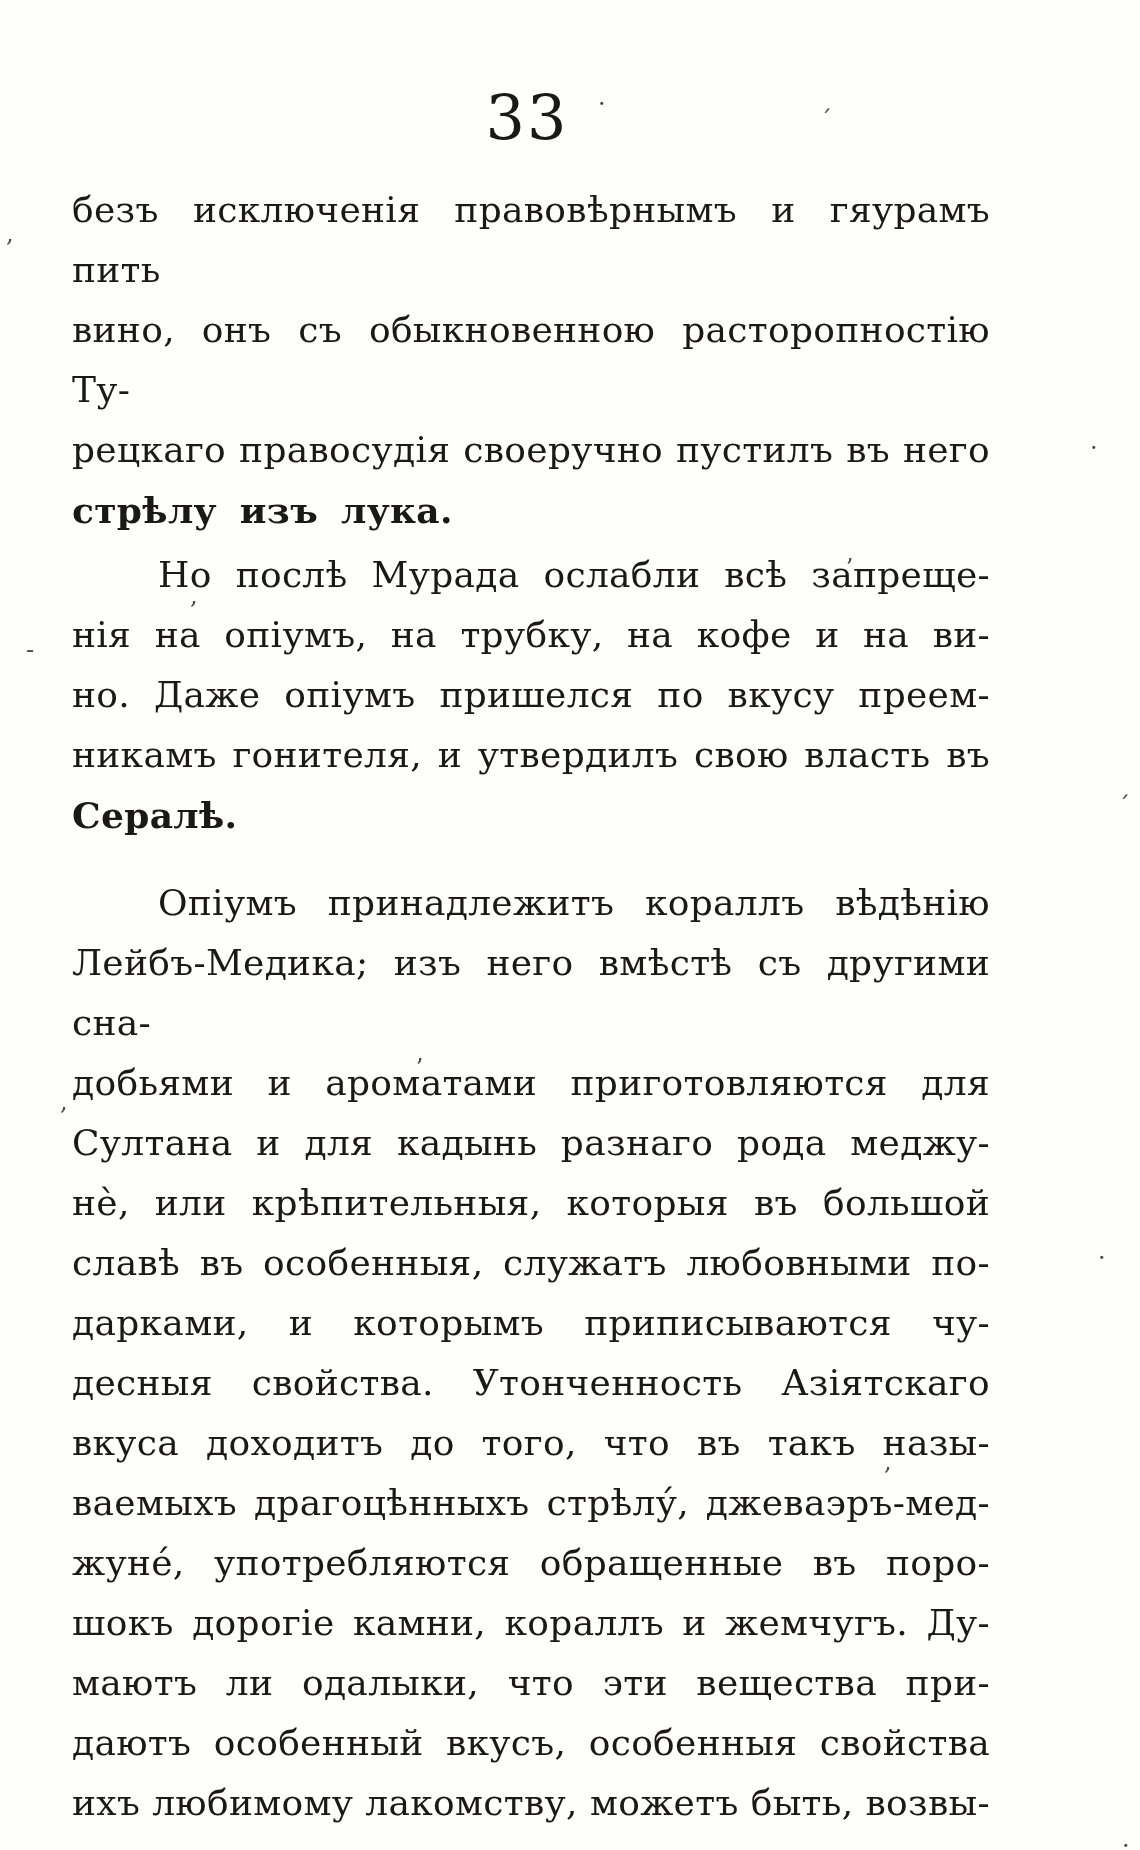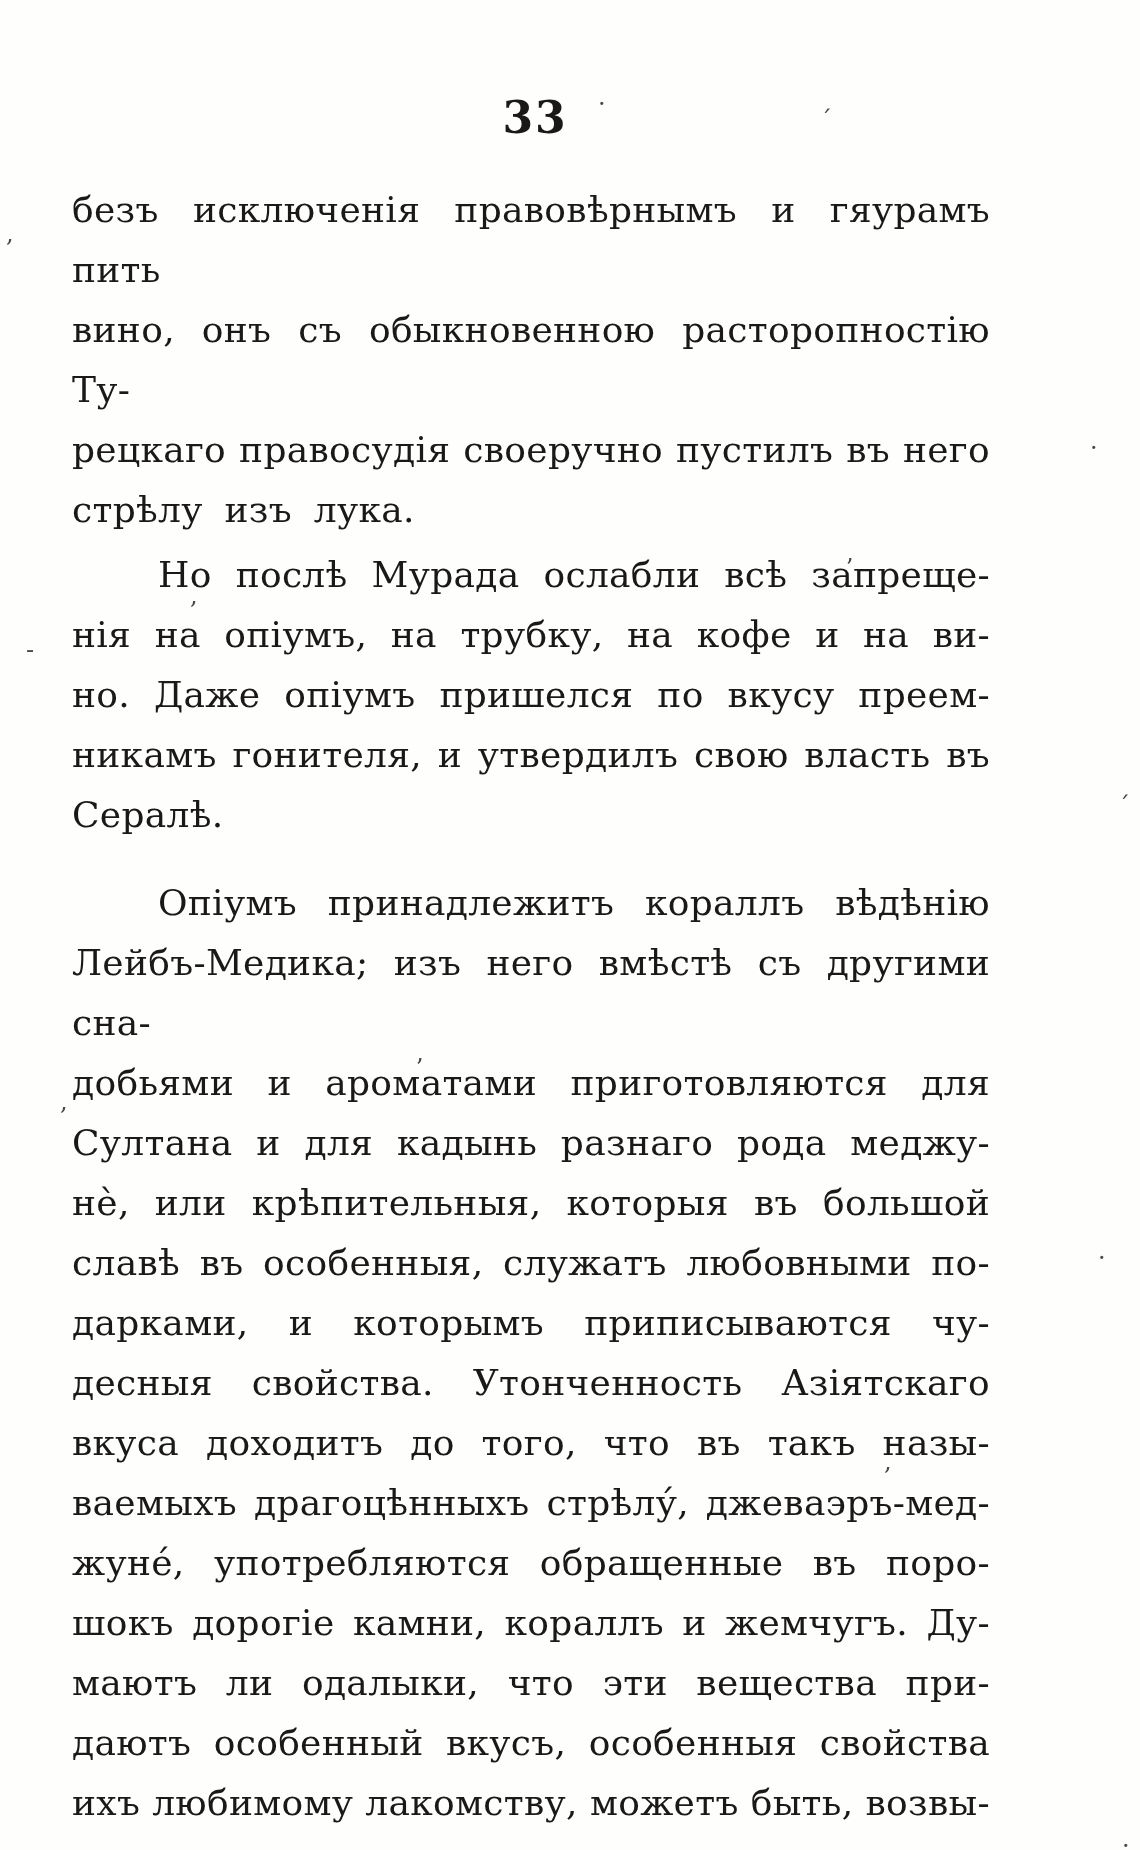--- a/index.html
+++ b/index.html
@@ -9,27 +9,26 @@
     width: 1140px;
     height: 1850px;
     background: #fefefd;
     overflow: hidden;
     font-family: "DejaVu Serif", "Liberation Serif", serif;
     color: #1b1917;
   }
   .page-number {
     position: absolute;
     top: 88px;
-    left: 76px;
+    left: 68px;
     width: 918px;
     text-align: center;
-    font-size: 44px;
+    font-size: 62px;
     line-height: 60px;
     letter-spacing: 2px;
-    font-weight: bold;
   }
   .text-block {
     position: absolute;
     top: 180px;
     left: 72px;
     width: 918px;
   }
   .para { margin: 0; padding: 0; }
   .para.p2 { margin-top: 5px; }
   .para.p3 { margin-top: 28px; }
@@ -38,20 +37,21 @@
     line-height: 60px;
     letter-spacing: 0.3px;
     text-align: justify;
     text-align-last: justify;
     white-space: normal;
   }
   .line.left {
     text-align: right;
     text-align-last: left;
     word-spacing: 0.28em;
+    font-weight: bold;
   }
   .line.indent { text-indent: 86px; }
   .speck {
     position: absolute;
     font-size: 24px;
     line-height: 1;
     color: #2a2725;
     opacity: 0.85;
     pointer-events: none;
   }

